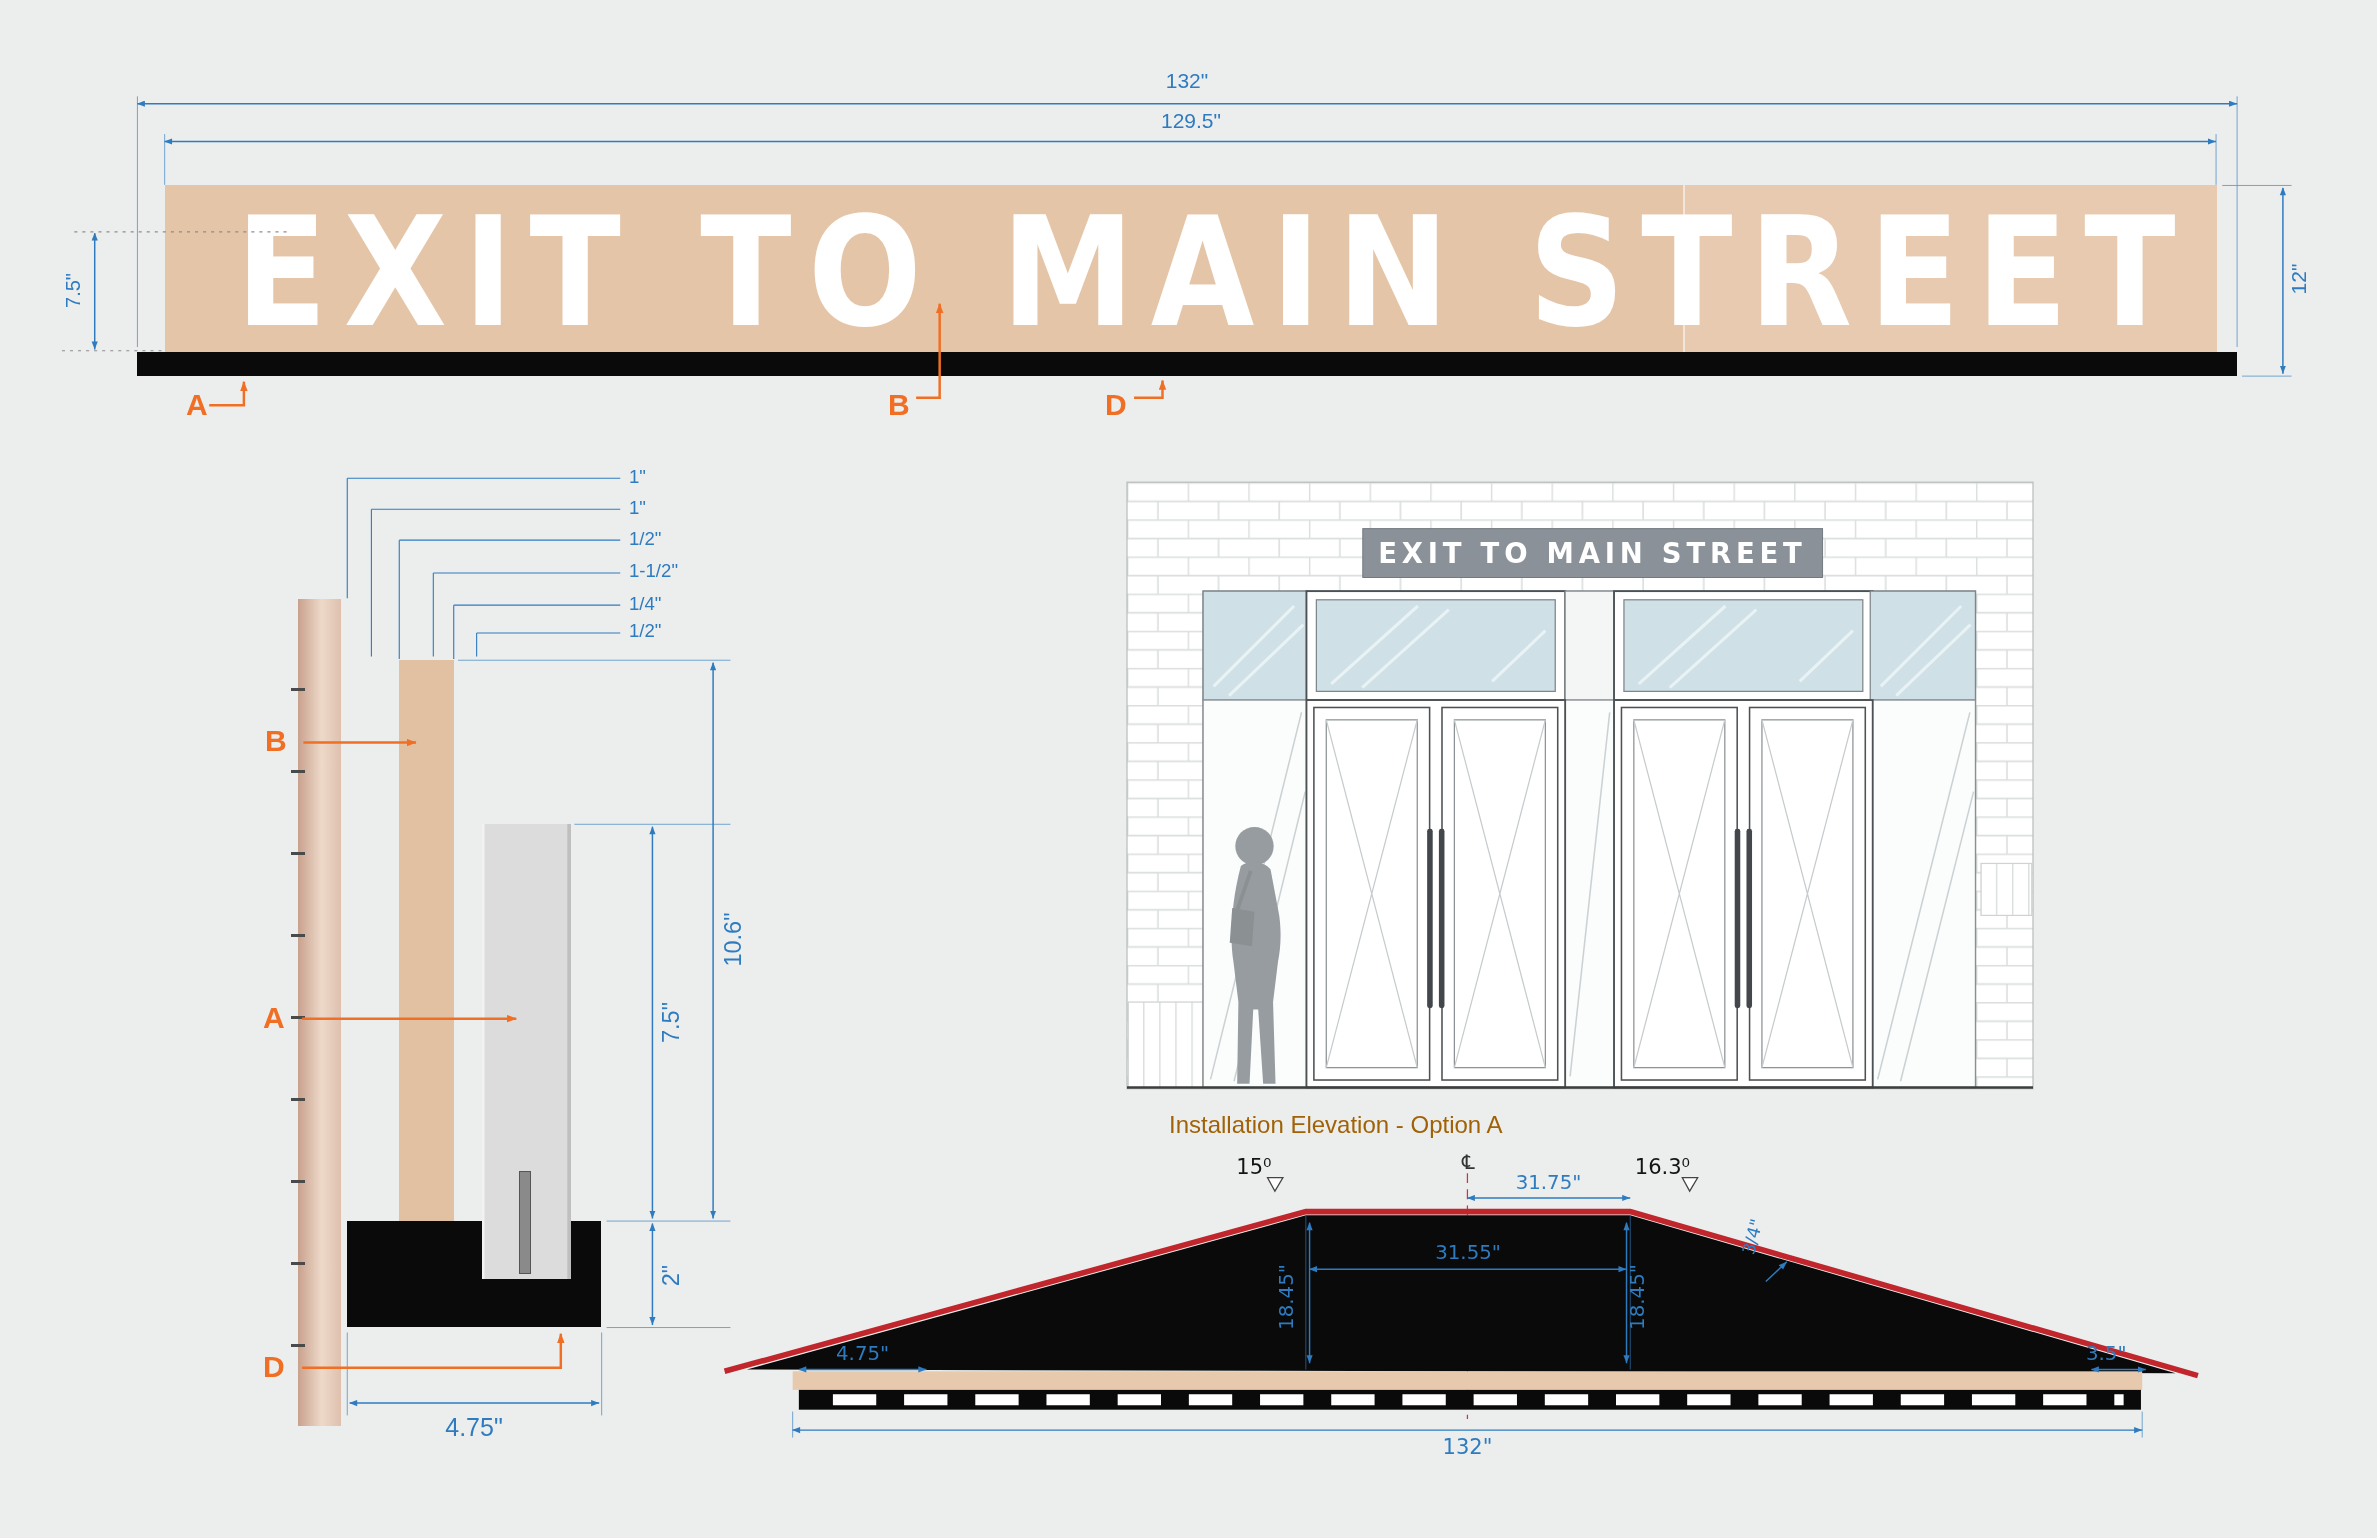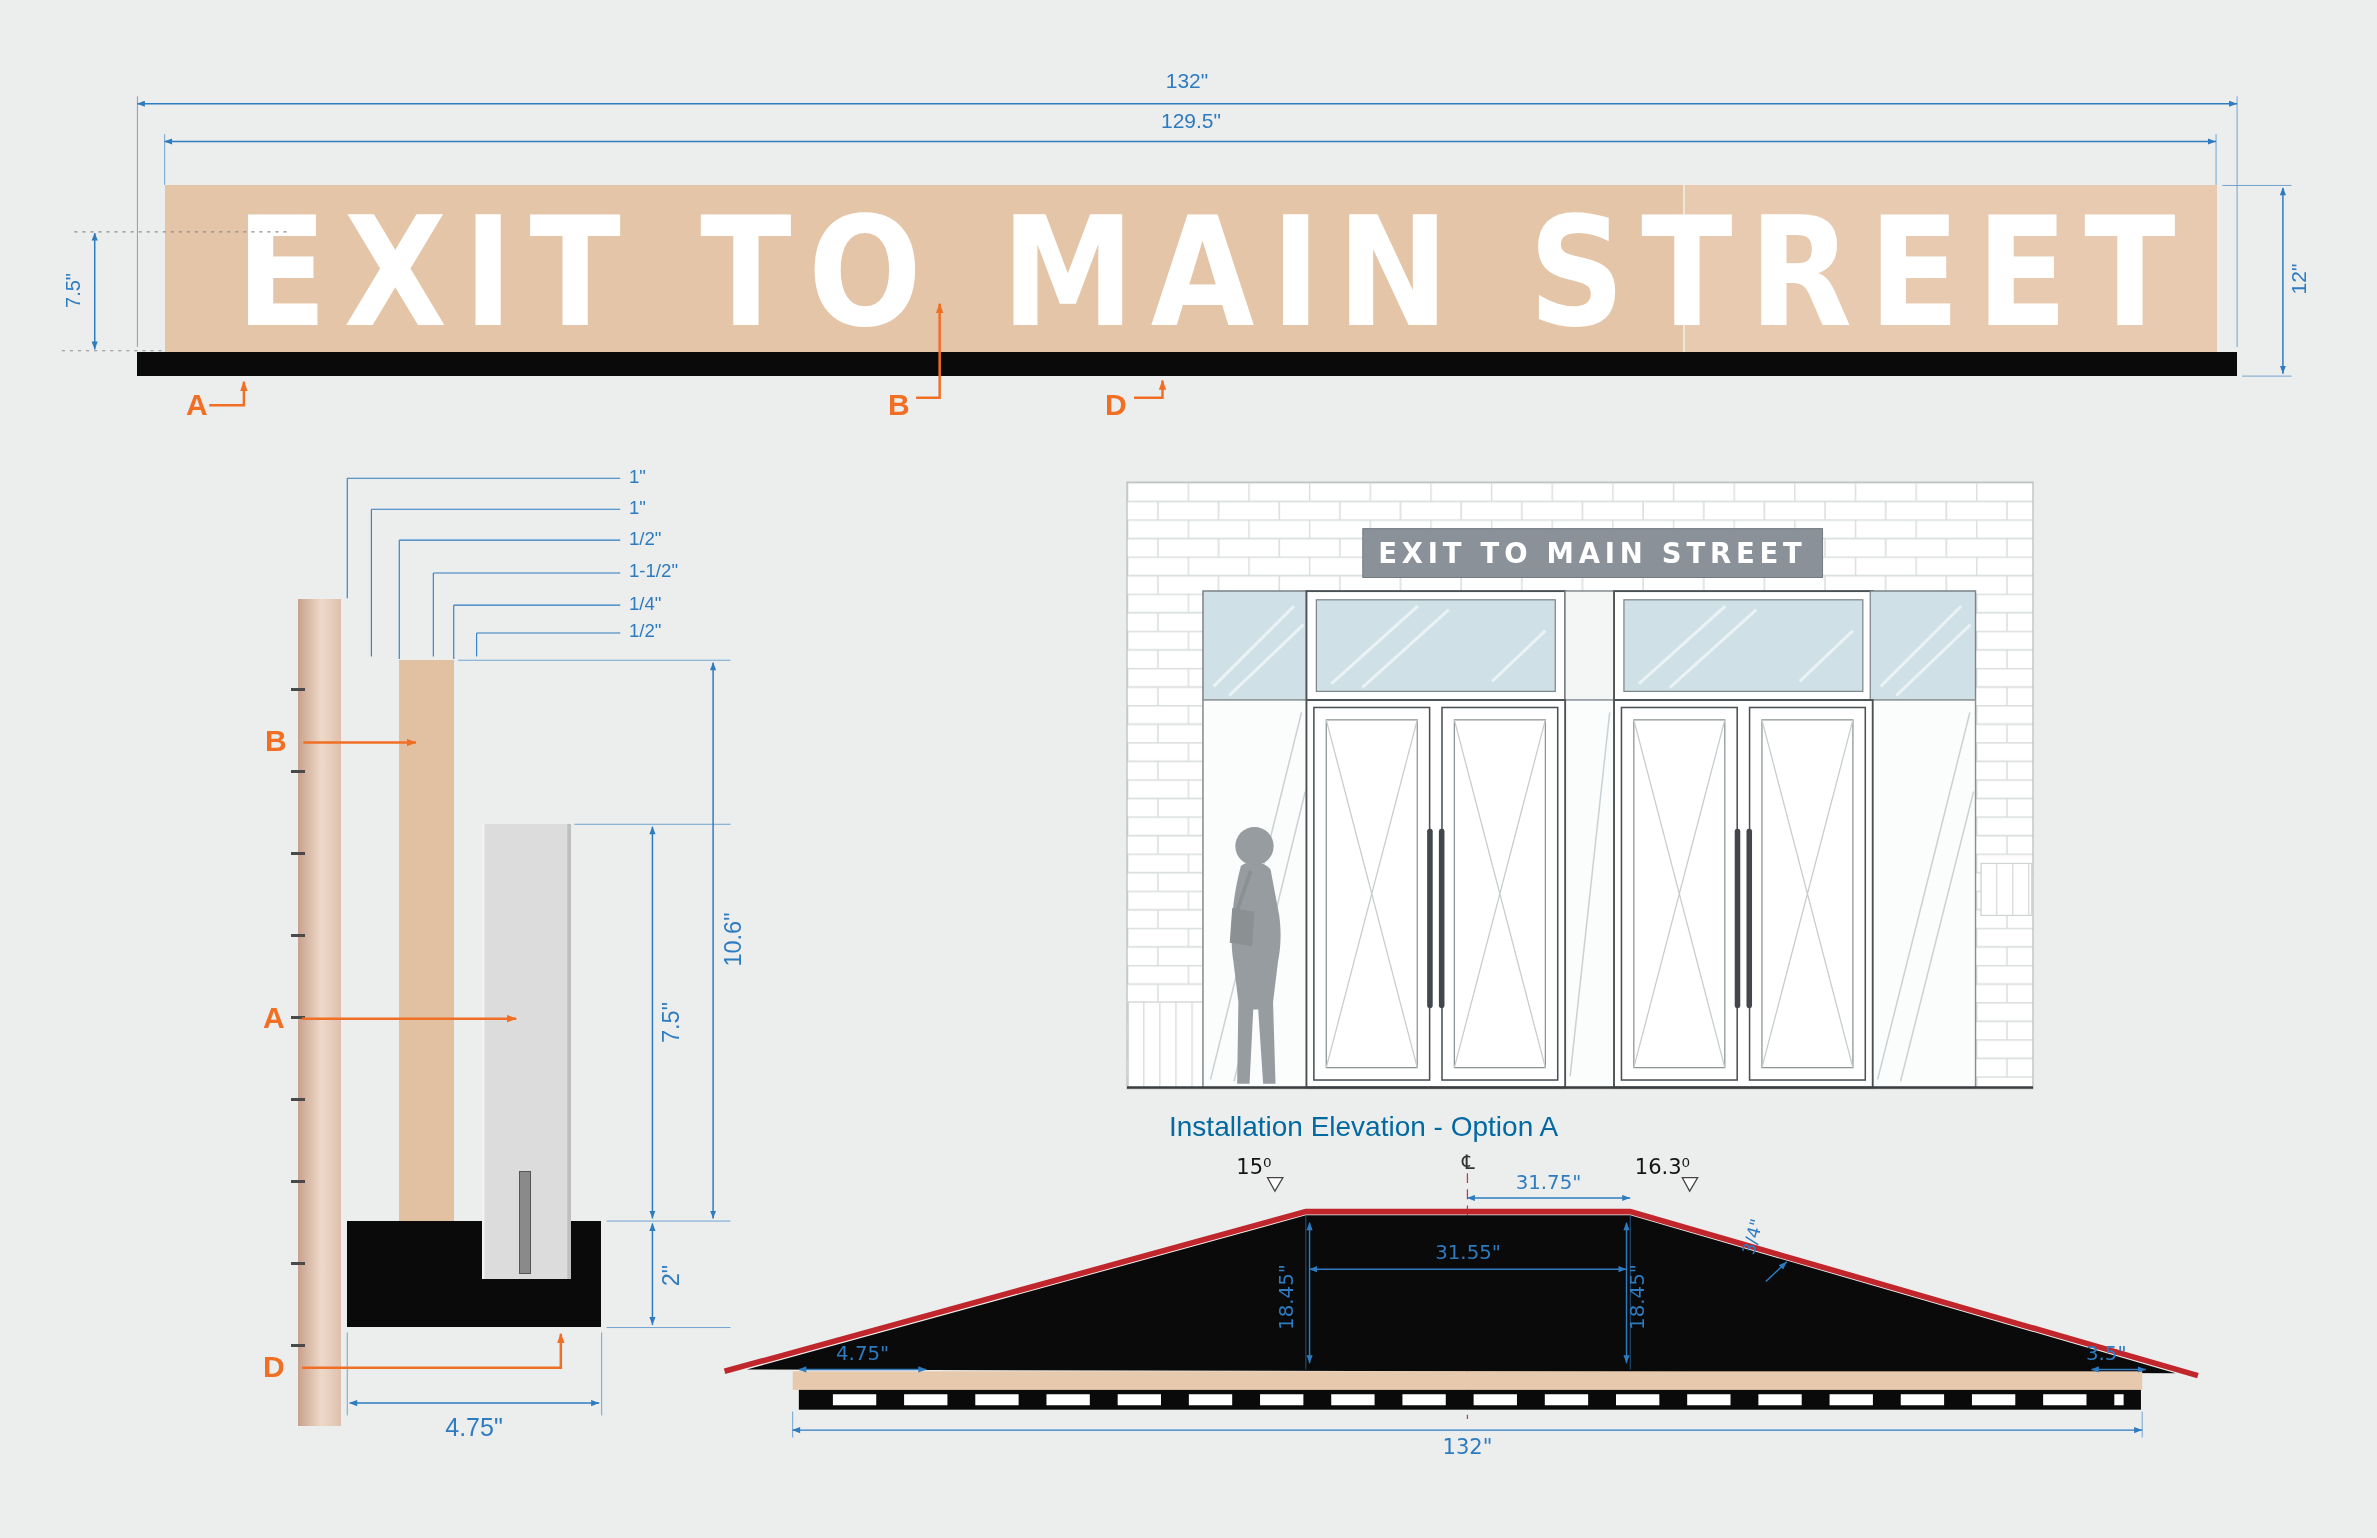--- a/index.html
+++ b/index.html
@@ -9,21 +9,21 @@
   .abs{position:absolute}
   .fill{z-index:1}
   svg.layer{position:absolute;overflow:visible;z-index:2}
   #overlay{position:absolute;left:0;top:0;z-index:5;pointer-events:none}
   .dim{position:absolute;color:#2e7bc0;font-size:21px;white-space:nowrap;z-index:6}
   .ctr{transform:translateX(-50%)}
   .vlabel{position:absolute;width:99px;text-align:center;transform:rotate(-90deg);
     color:#2e7bc0;font-size:21px;white-space:nowrap;z-index:6}
   .callout{position:absolute;color:#f06f24;font-size:30px;font-weight:bold;z-index:6}
   .stack{font-size:18.6px}
-  .caption{position:absolute;color:#0369a1;font-size:28px;z-index:6}
+  .caption{position:absolute;color:#a16207;font-size:24px;z-index:6}
   svg text{font-family:"DejaVu Sans","Liberation Sans",sans-serif}
   .seam{position:absolute;top:0;height:100%;width:1.9px;background:rgba(255,255,255,.55)}
   .seam-light{position:absolute;top:0;right:0;height:100%;background:rgba(255,255,255,.10)}
 </style>
 </head>
 <body>
 
 <div id="canvas">
 
   <div class="abs fill" style="left:165px;top:185px;width:2052px;height:167px;background:#e5c5a7;">

